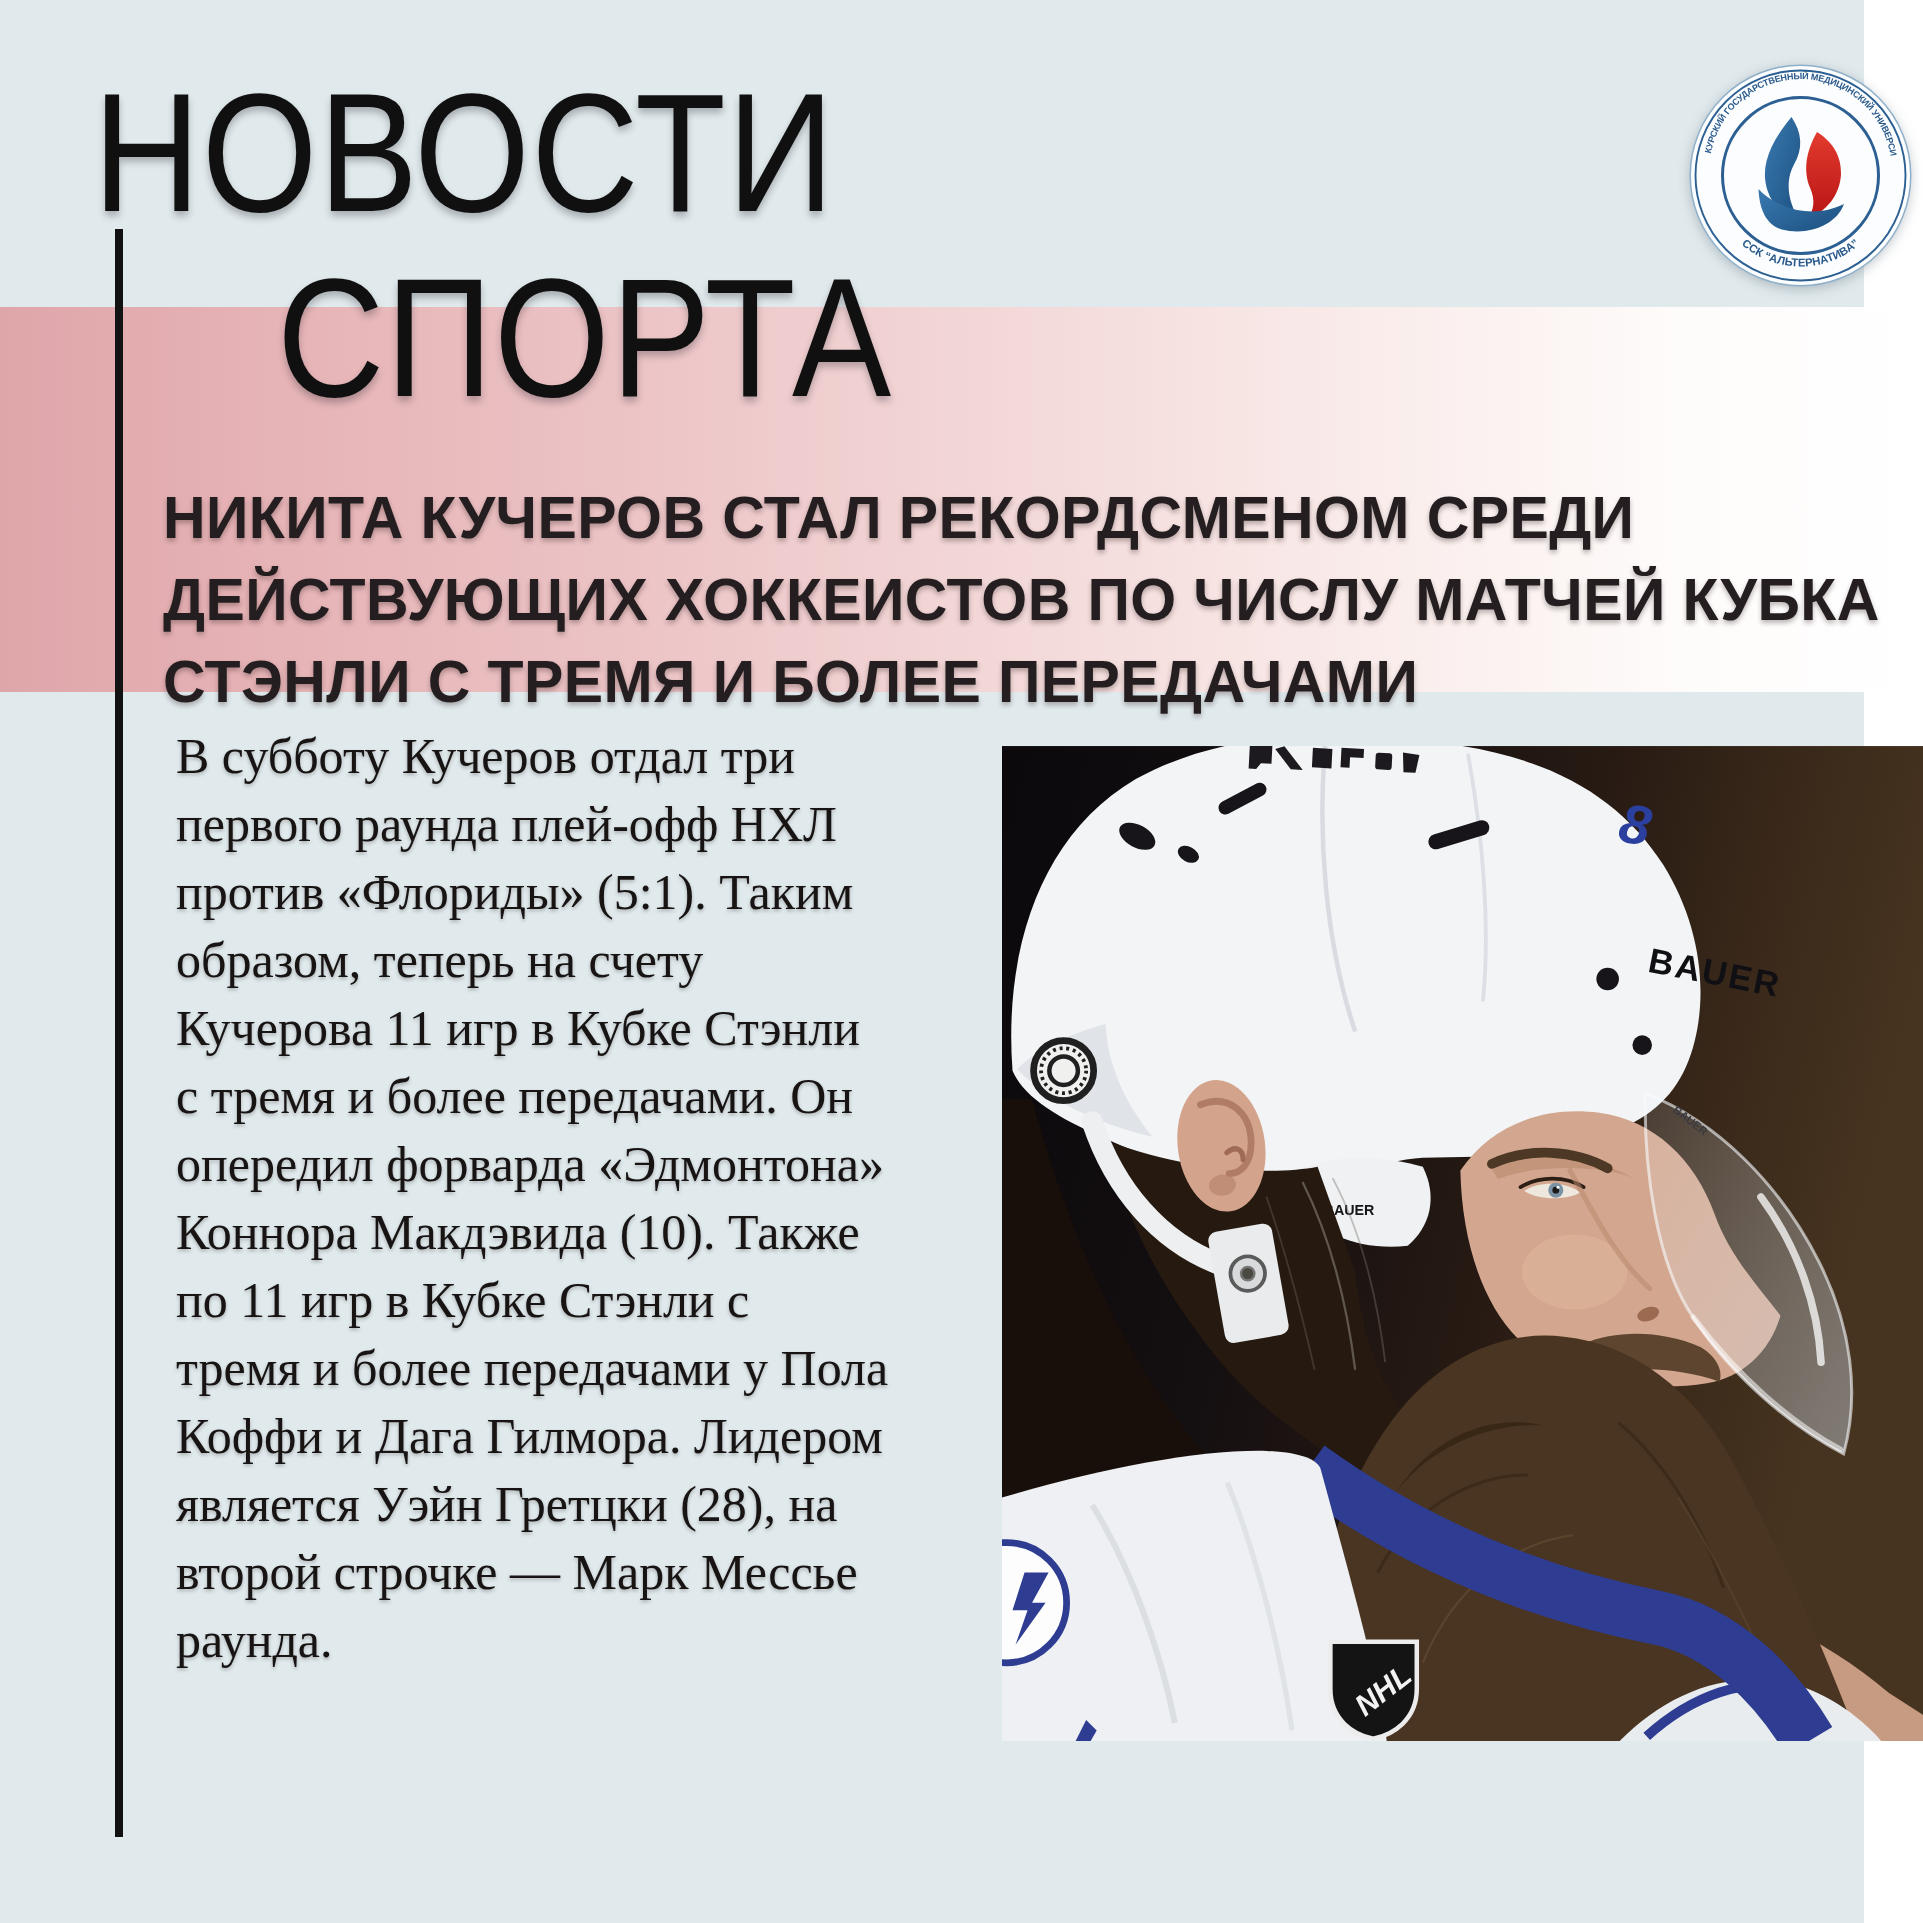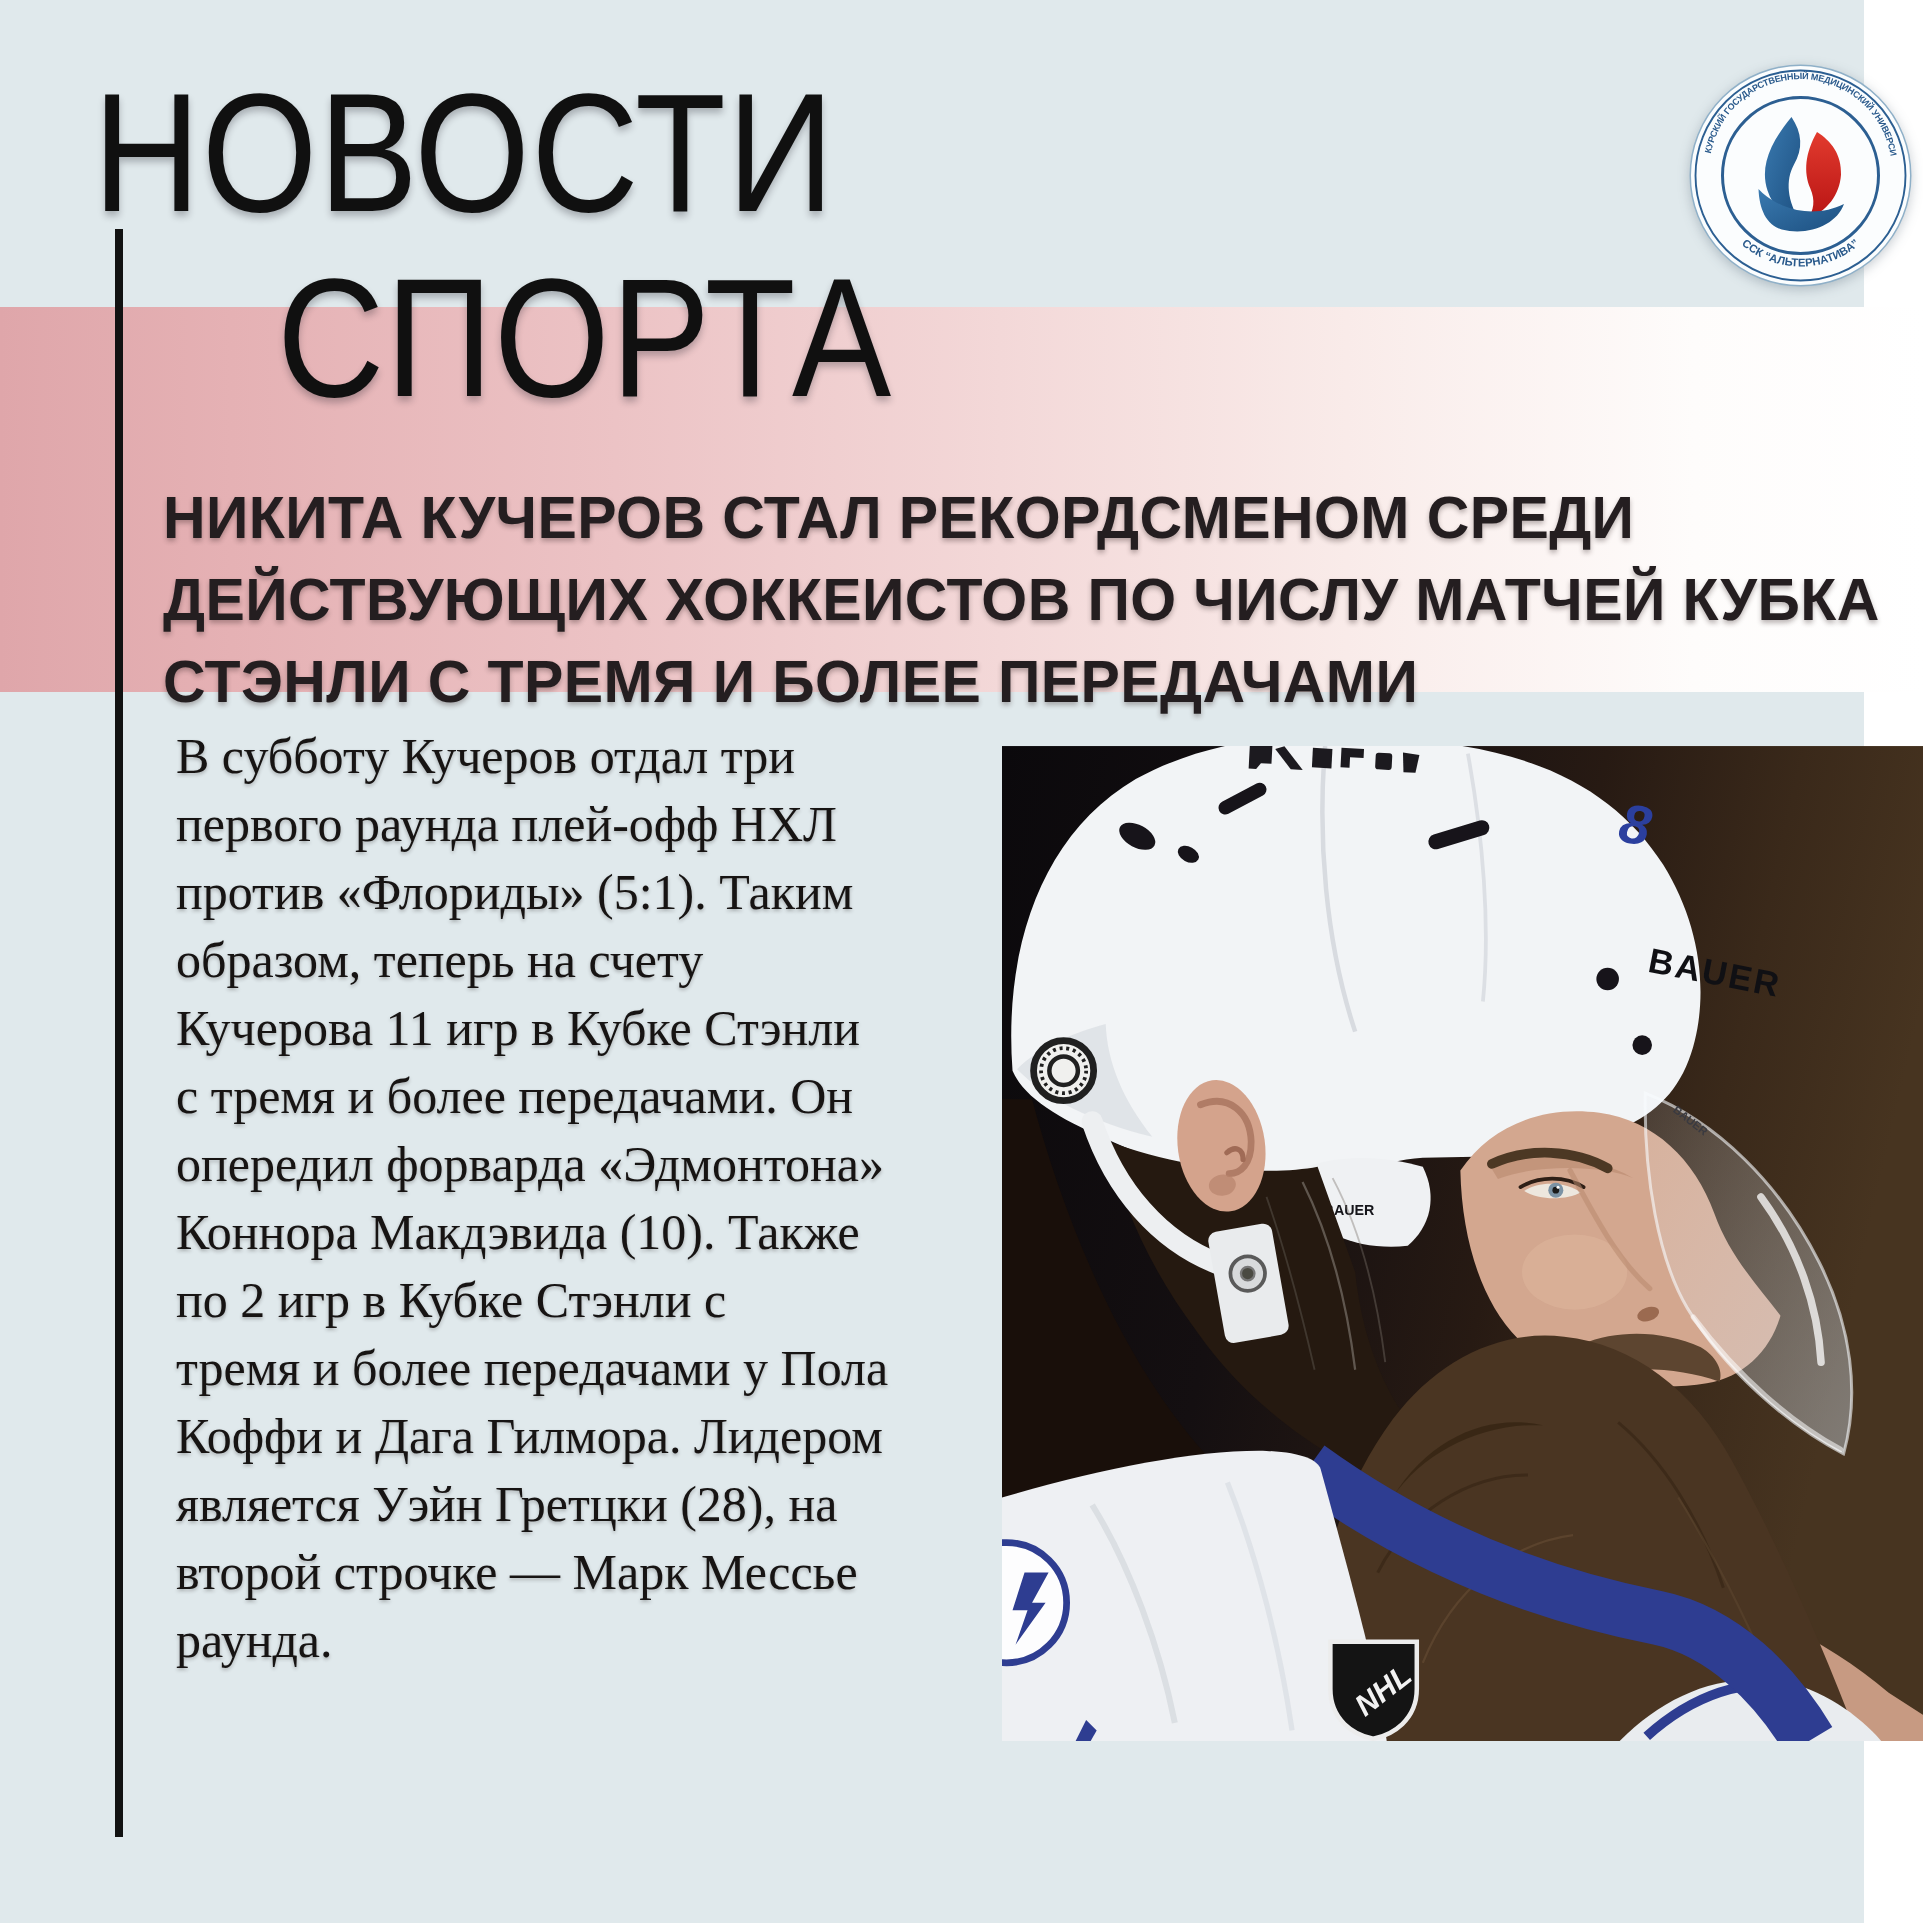--- a/index.html
+++ b/index.html
@@ -48,21 +48,21 @@
 
   <div class="article">
     <div>В субботу Кучеров отдал три</div>
     <div>первого раунда плей-офф НХЛ</div>
     <div>против «Флориды» (5:1). Таким</div>
     <div>образом, теперь на счету</div>
     <div>Кучерова 11 игр в Кубке Стэнли</div>
     <div>с тремя и более передачами. Он</div>
     <div>опередил форварда «Эдмонтона»</div>
     <div>Коннора Макдэвида (10). Также</div>
-    <div>по 2 игр в Кубке Стэнли с</div>
+    <div>по 11 игр в Кубке Стэнли с</div>
     <div>тремя и более передачами у Пола</div>
     <div>Коффи и Дага Гилмора. Лидером</div>
     <div>является Уэйн Гретцки (28), на</div>
     <div>второй строчке — Марк Мессье</div>
     <div>раунда.</div>
   </div>
 
   <div class="logo-wrap">
     <svg width="225" height="225" viewBox="0 0 300 300">
       <defs>

